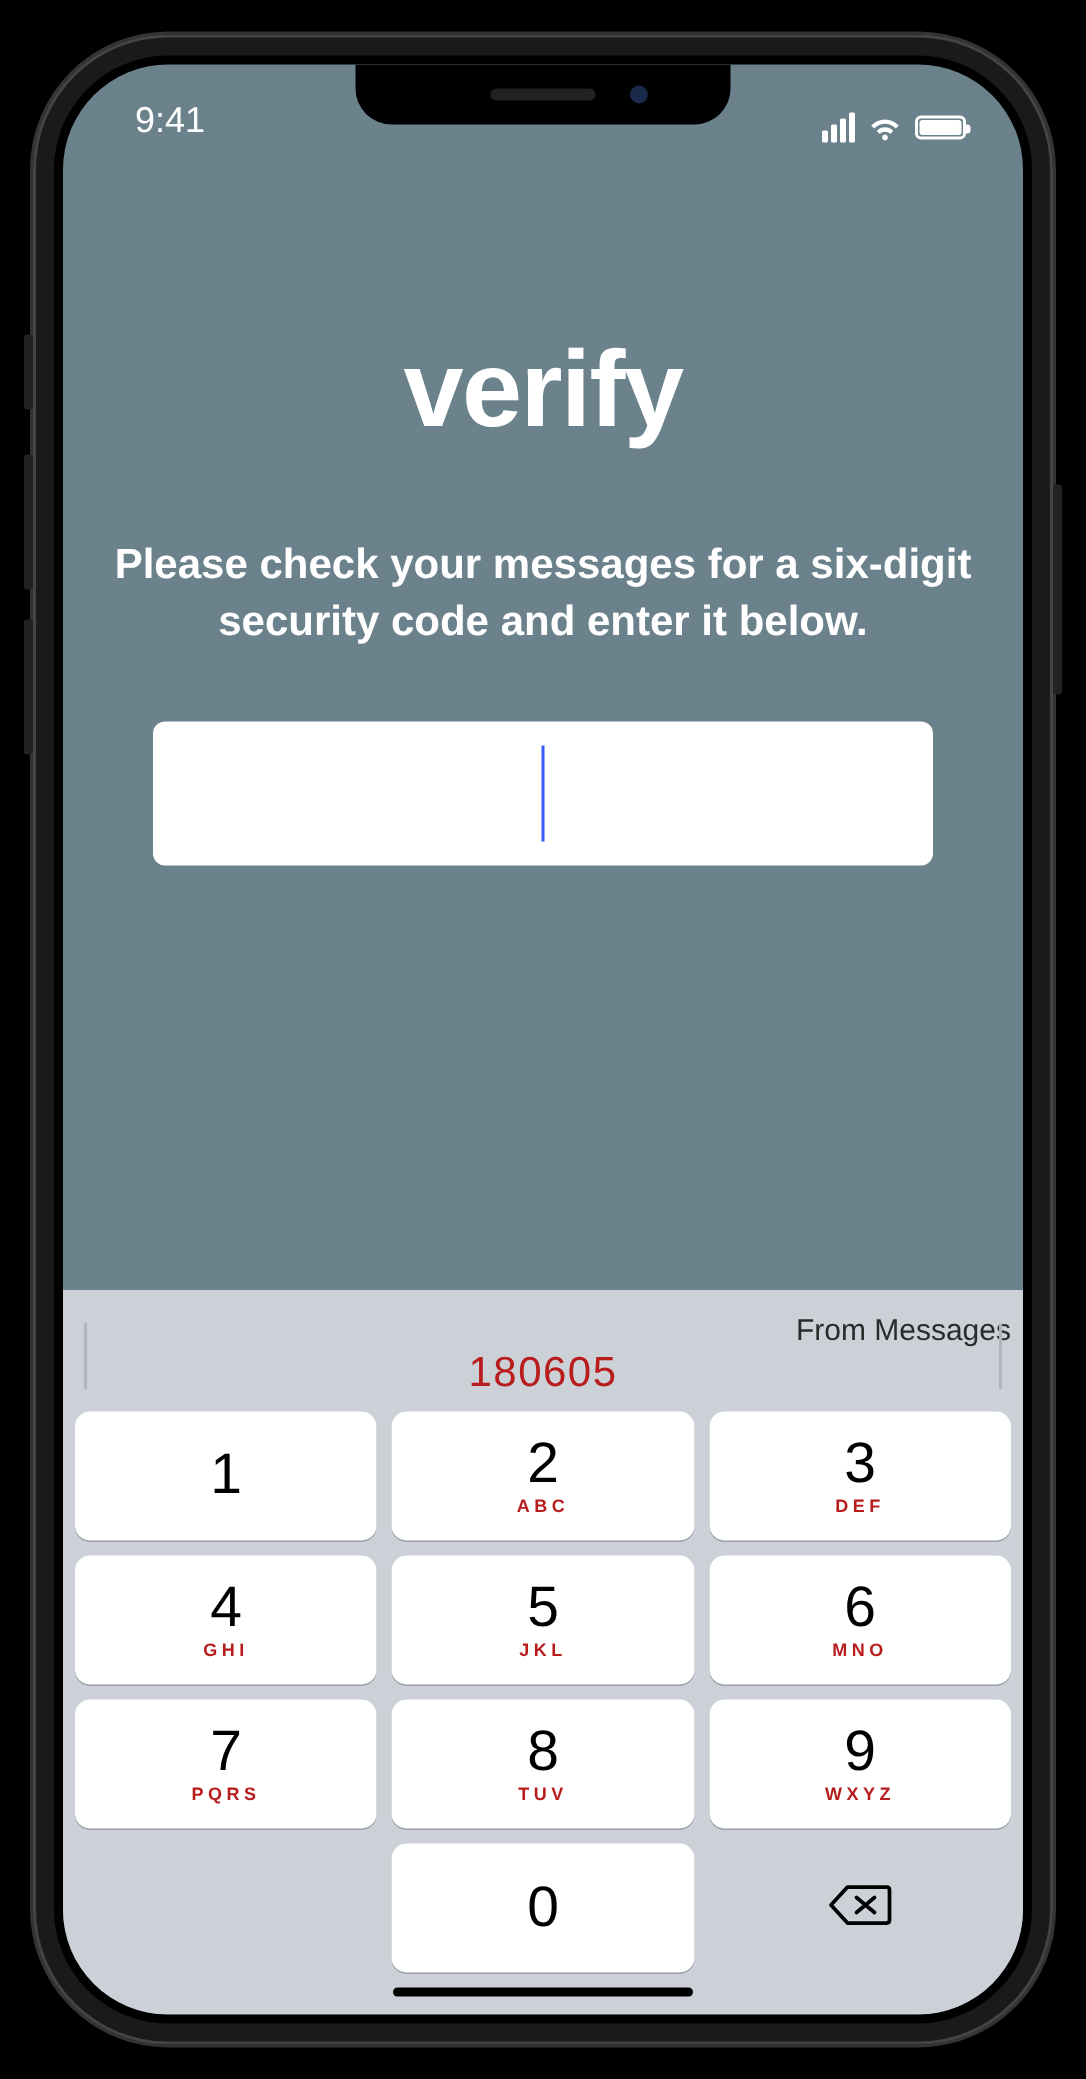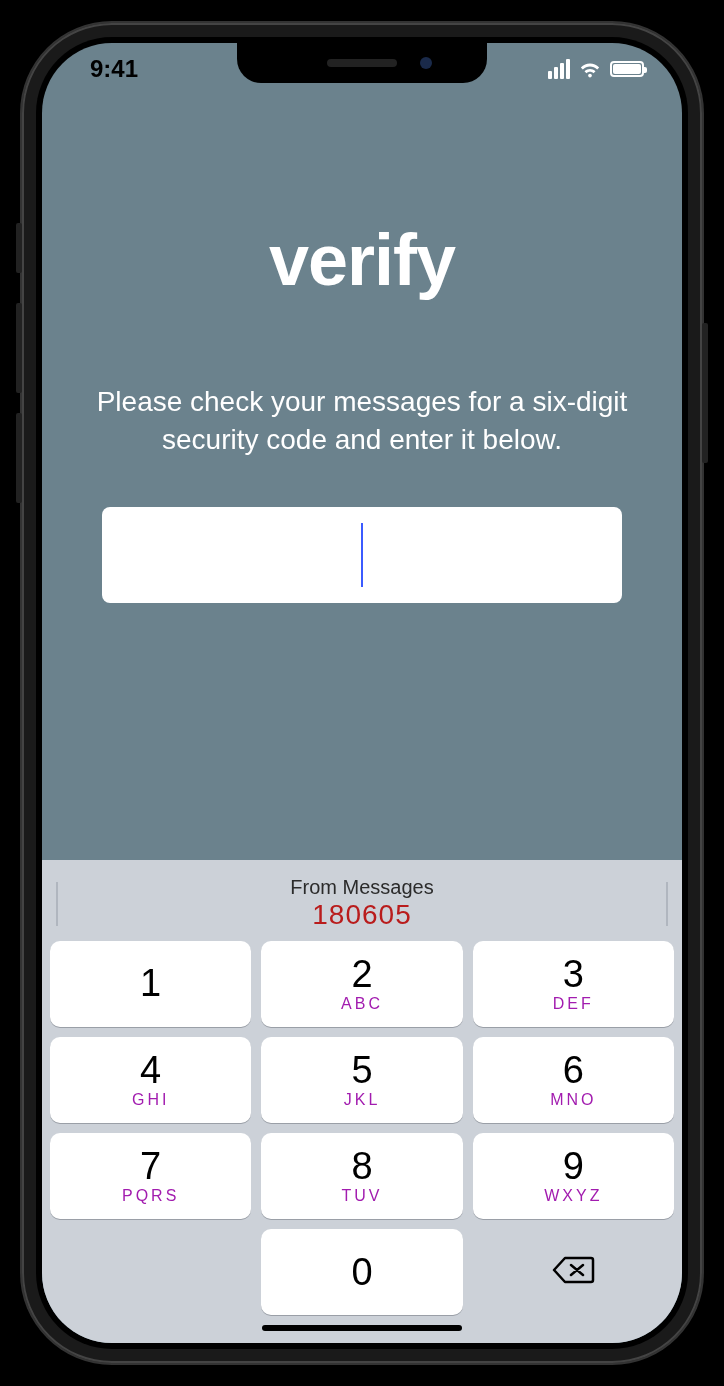--- a/index.html
+++ b/index.html
@@ -67,25 +67,25 @@
   .sb-left1 { left:-6px; top:200px; width:6px; height:50px; }
   .sb-left2 { left:-6px; top:280px; width:6px; height:90px; }
   .sb-left3 { left:-6px; top:390px; width:6px; height:90px; }
   .sb-right { right:-6px; top:300px; width:6px; height:140px; }
 
   
   .status-bar {
     height: 56px;
     display: flex;
     justify-content: space-between;
-    align-items: center;
+    align-items: flex-end;
     padding: 0 34px 4px 34px;
-    color: #000000;
+    color: #ffffff;
     font-size: 24px;
-    font-weight: 700;
+    font-weight: 400;
   }
   .status-left { padding-left: 14px; }
   .status-right { display:flex; align-items:center; gap:8px; padding-right:4px;}
   .signal { display:flex; align-items:flex-end; gap:2px; }
   .signal span { width:4px; background:#fff; border-radius:1px; }
   .signal span:nth-child(1){height:8px;}
   .signal span:nth-child(2){height:12px;}
   .signal span:nth-child(3){height:16px;}
   .signal span:nth-child(4){height:20px;}
   .wifi-icon svg { width:24px; height:20px; display:block; }
@@ -105,23 +105,23 @@
   }
   .title {
     font-size: 72px;
     font-weight: 800;
     margin-top: 120px;
     letter-spacing: -1px;
   }
   .instruction {
     font-size: 28px;
     text-align:center;
-    margin-top: 82px;
+    margin-top: 56px;
     line-height:1.35;
-    font-weight:400;
+    font-weight:700;
     padding: 0 10px;
   }
   .code-input-wrap {
     margin-top: 48px;
     width: 520px;
     height: 96px;
     background:#fff;
     border-radius:8px;
     display:flex;
     align-items:center;
@@ -143,21 +143,21 @@
   
   .keyboard {
     background:#ccd1d8;
     padding: 10px 8px 28px 8px;
   }
   .autofill {
     text-align:center;
     padding: 6px 0 10px 0;
     position: relative;
   }
-  .autofill-label { font-size:20px; color:#2b2b2b; }
+  .autofill-label { font-size:20px; color:#2b2b2b;text-align:right; }
   .autofill-code { font-size:28px; color:#b91c1c; letter-spacing:1px; }
   .autofill::before, .autofill::after {
     content:""; position:absolute; top:12px; width:2px; height:44px; background:#b0b6bf;
   }
   .autofill::before{ left:6px; }
   .autofill::after{ right:6px; }
   .key-grid {
     display:grid;
     grid-template-columns: repeat(3, 1fr);
     gap: 10px;
@@ -166,21 +166,21 @@
     background:#fff;
     border-radius:10px;
     height:86px;
     display:flex;
     flex-direction:column;
     align-items:center;
     justify-content:center;
     box-shadow: 0 1px 0 #9a9fa7;
   }
   .key-digit { font-size:38px; font-weight:400; line-height:1; }
-  .key-letters { font-size:16px; font-weight:400; letter-spacing:3px; color:#a21caf; margin-top:2px;}
+  .key-letters { font-size:12px; font-weight:700; letter-spacing:3px; color:#b91c1c; margin-top:2px;}
   .key-blank { background:transparent; box-shadow:none; }
   .key-del { background:transparent; box-shadow:none; display:flex; align-items:center; justify-content:center;}
   .key-del svg { width:44px; height:32px; }
 
   .home-indicator {
     position:absolute;
     bottom:12px;
     left:50%;
     transform:translateX(-50%);
     width:200px; height:6px;

